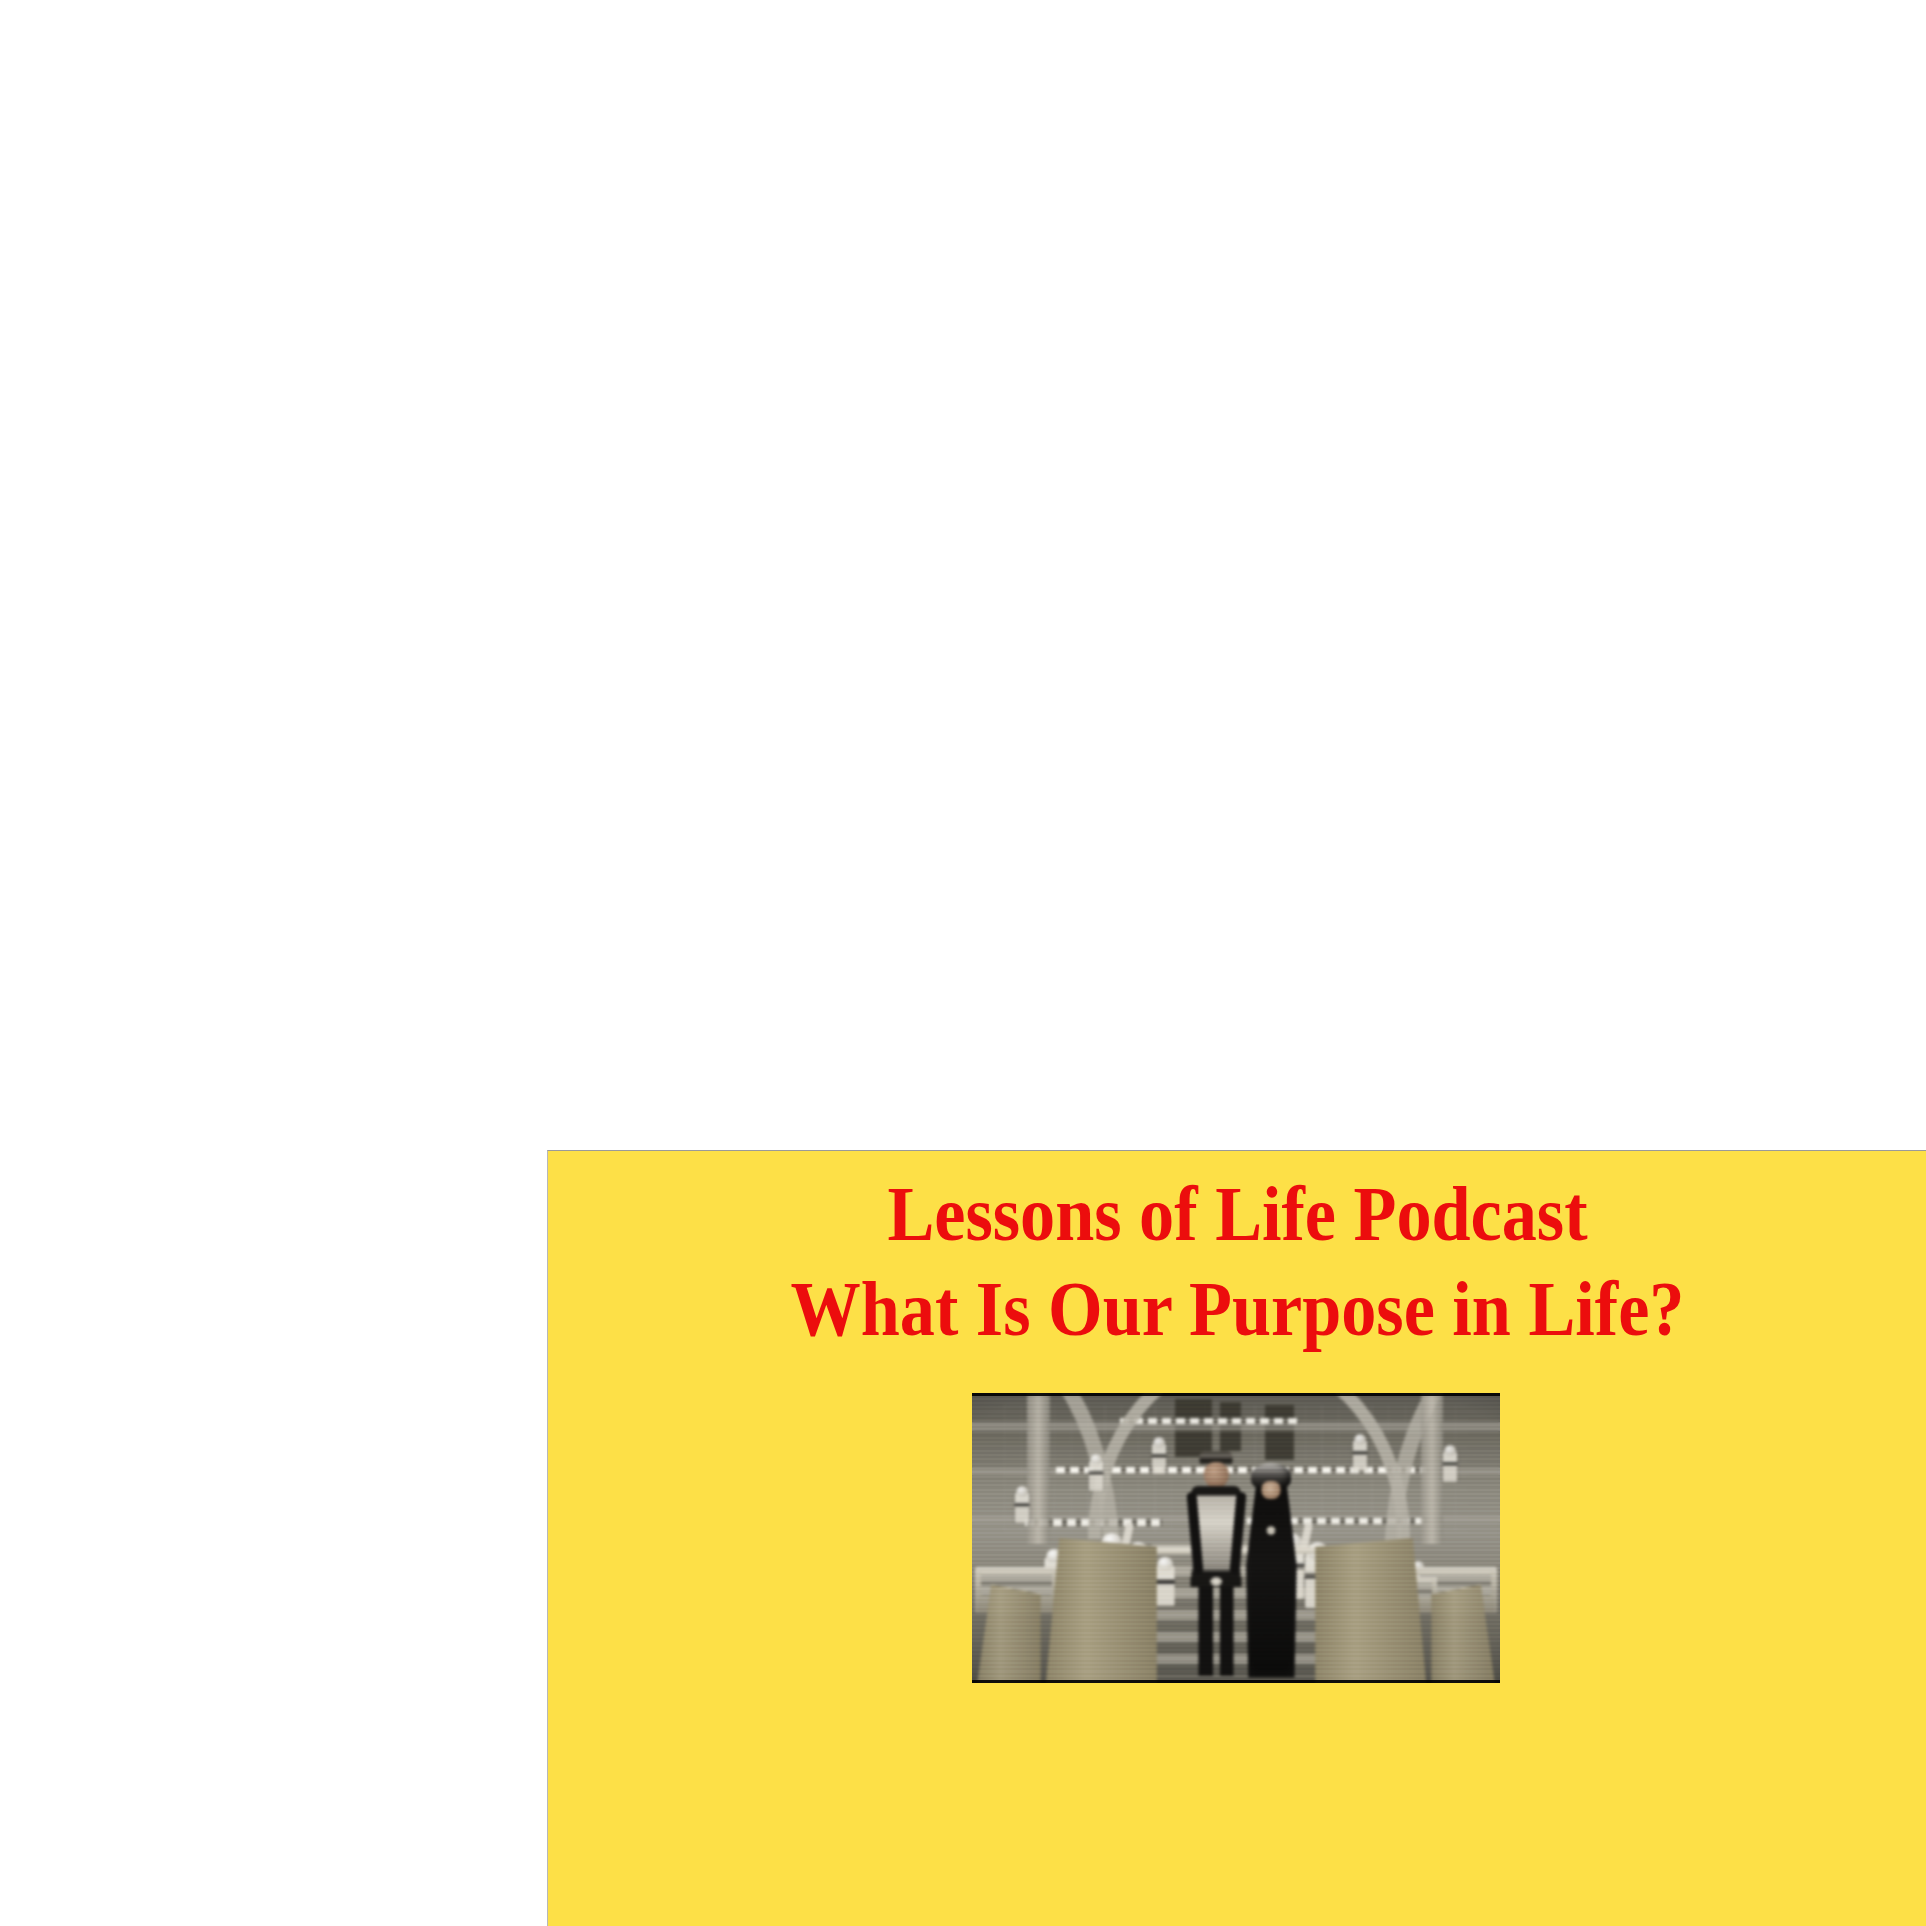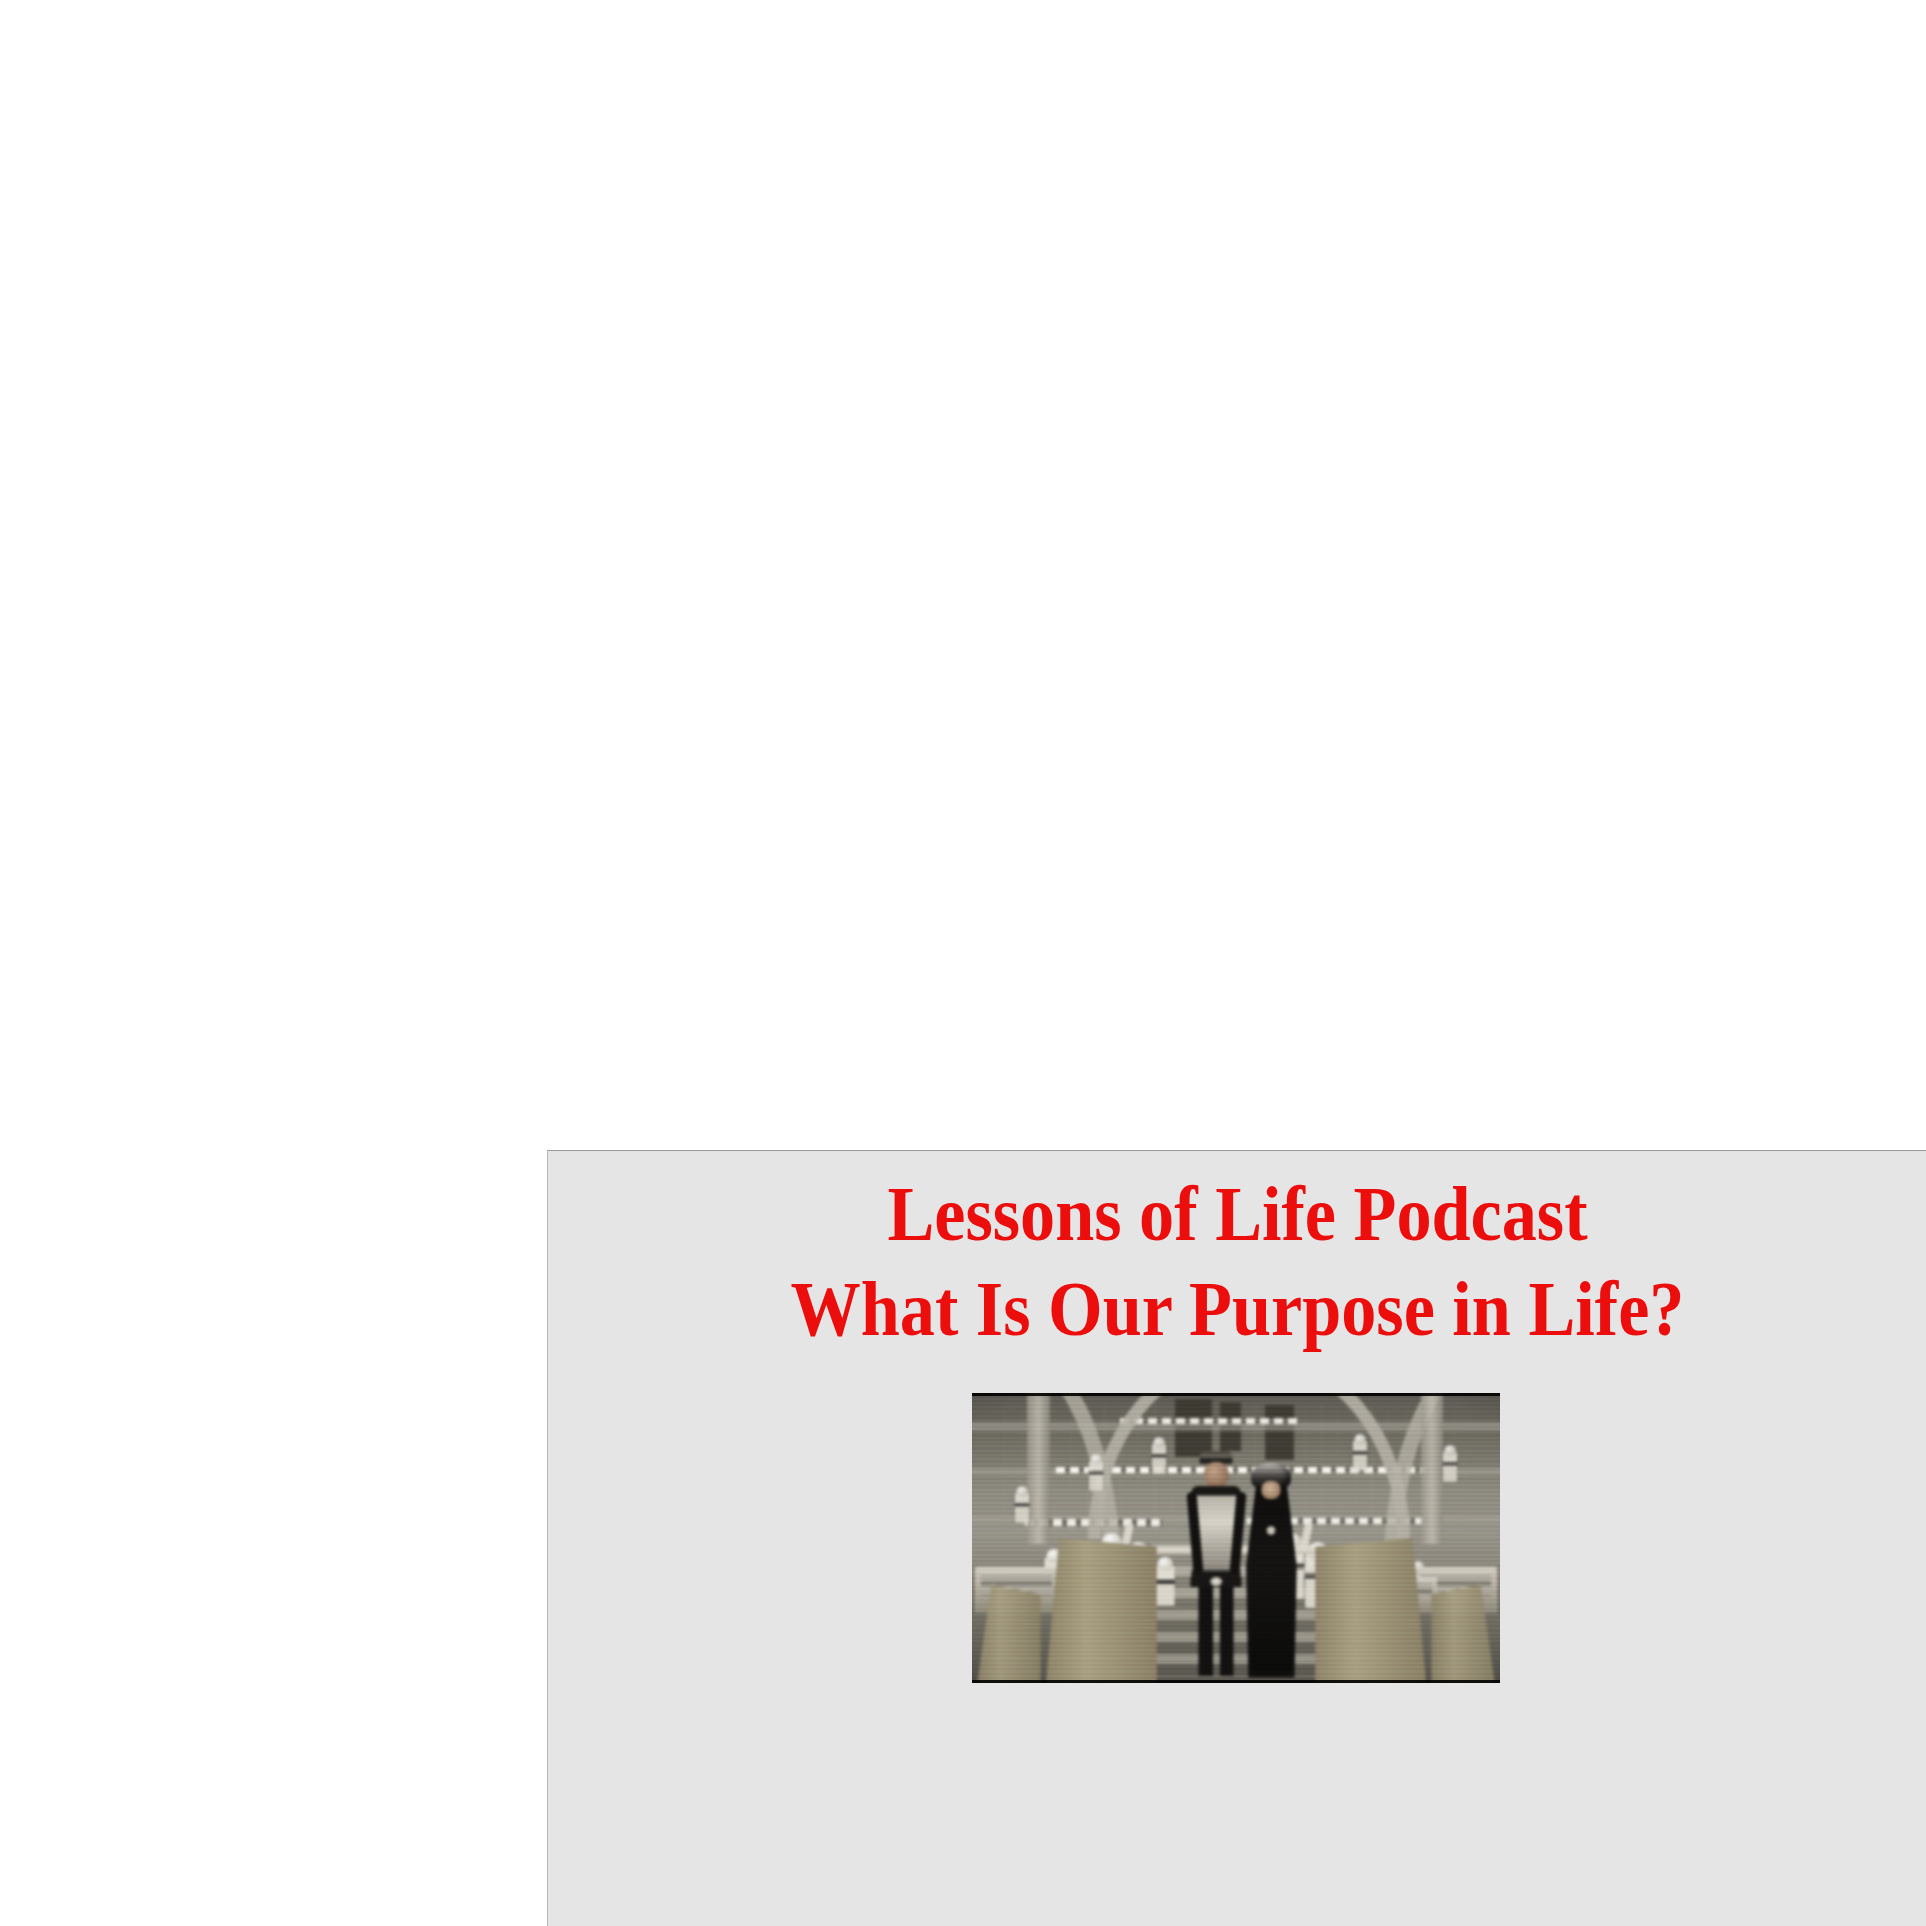--- a/index.html
+++ b/index.html
@@ -14,21 +14,21 @@
     font-family: "Liberation Serif", "DejaVu Serif", serif;
   }
 
   
   #slide-panel {
     position: absolute;
     left: 547px;
     top: 1150px;
     width: 1379px;
     height: 776px;
-    background: #e5e5e5;
+    background: #fde047;
     border-top: 1.9px solid #9a9a9a;
     border-left: 1.9px solid #b8b8b8;
     box-sizing: border-box;
     overflow: hidden;
   }
 
   
   #title-block {
     position: absolute;
     left: 0;

